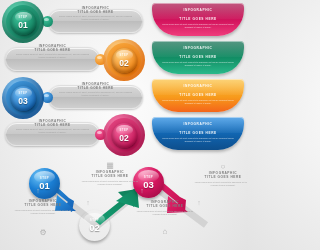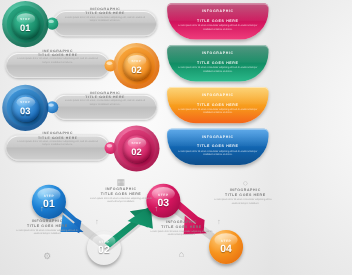--- a/index.html
+++ b/index.html
@@ -297,24 +297,20 @@
     <div class="snum">01</div>
   </div>
   <div class="sphere s2" style="background:radial-gradient(circle at 33% 25%,#4ad0a4 0%,#12855f 45%,#06читы4a32 100%);">
     <div class="sstep">STEP</div>
     <div class="snum">02</div>
   </div>
   <div class="sphere s3" style="background:radial-gradient(circle at 33% 25%,#fa6ca2 0%,#d4155e 45%,#93093f 100%);">
     <div class="sstep">STEP</div>
     <div class="snum">03</div>
   </div>
-  <div class="sphere s4" style="background:radial-gradient(circle at 33% 25%,#ffce7d 0%,#f7941e 45%,#e2630a 100%);">
-    <div class="sstep">STEP</div>
-    <div class="snum">04</div>
-  </div>
 
   <div class="tblk t1">
     <div class="tb-h">INFOGRAPHIC</div>
     <div class="tb-h">TITLE GOES HERE</div>
     <div class="tb-b">Lorem ipsum dolor sit amet consectetur adipiscing elit sed do eiusmod tempor incididunt.</div>
   </div>
   <div class="tblk t2">
     <div class="tb-h">INFOGRAPHIC</div>
     <div class="tb-h">TITLE GOES HERE</div>
     <div class="tb-b">Lorem ipsum dolor sit amet consectetur adipiscing elit sed do eiusmod tempor incididunt.</div>

